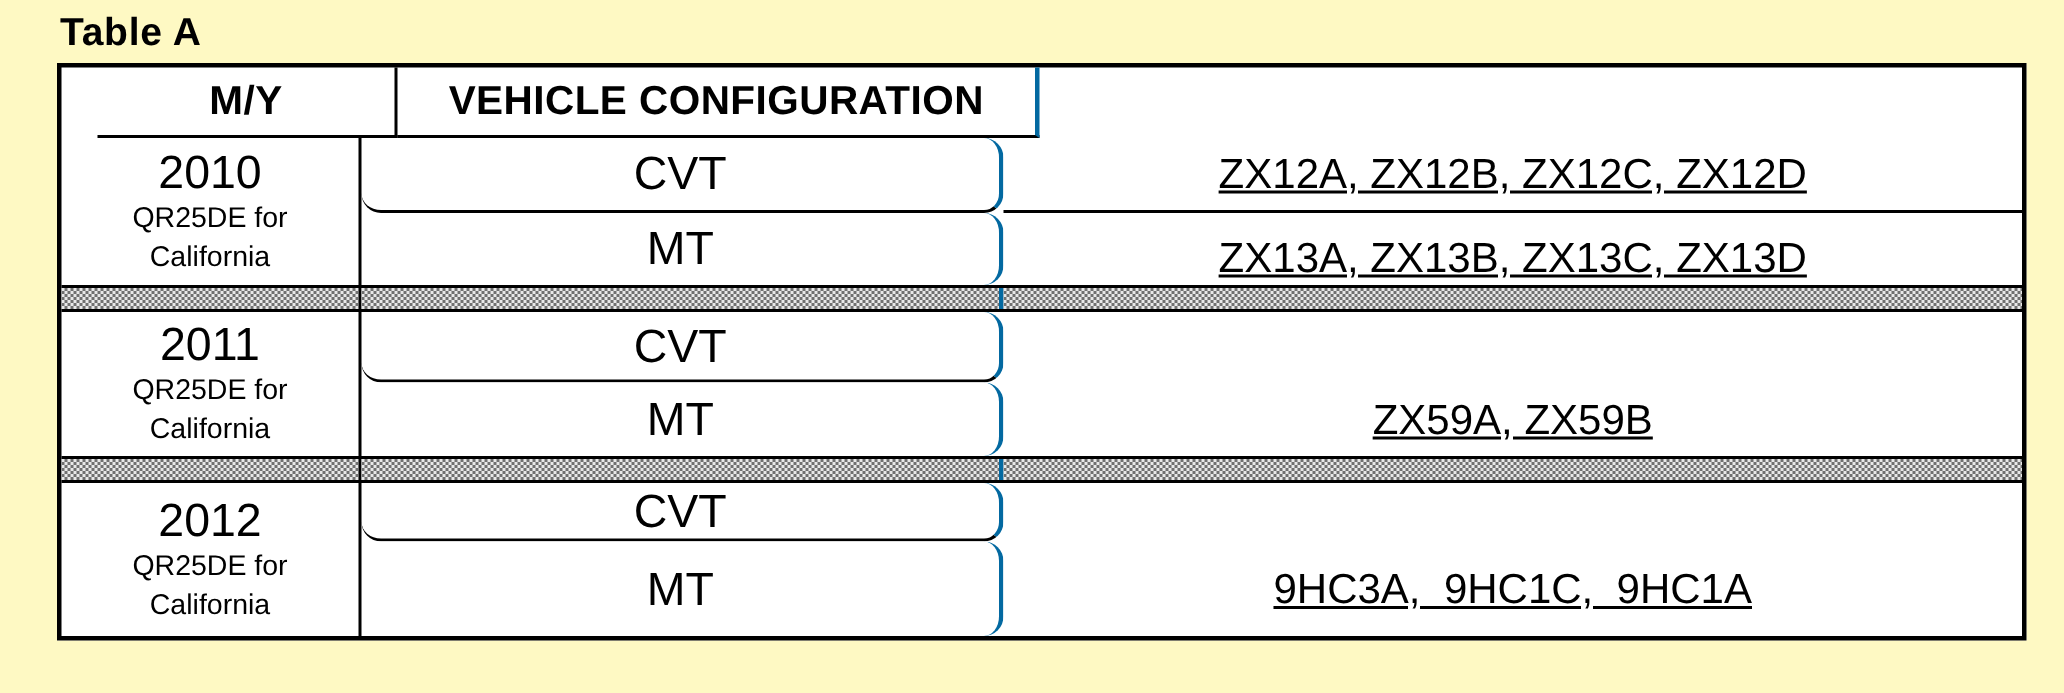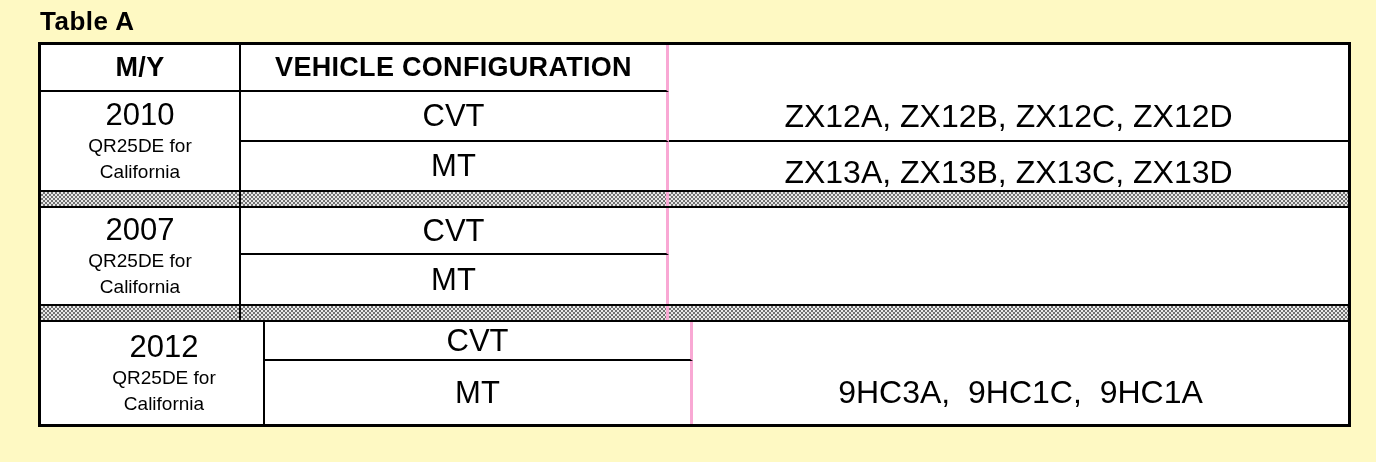--- a/index.html
+++ b/index.html
@@ -27,40 +27,40 @@
 
   .grid3 { display: grid; grid-template-columns: 200px 428px 1fr; }
 
   .cell {
     box-sizing: border-box;
     display: flex; align-items: center; justify-content: center;
     text-align: center;
     overflow: hidden;
   }
   .bdr-r2 { border-right: 2px solid #000000; }
-  .bdr-r3 { border-right: 3px solid #f9a8d4; }
+  .bdr-r3 { border-right: 3px solid #0369a1; }
   .bdr-b2 { border-bottom: 2px solid #000000; }
 
   .hdr { font-weight: bold; font-size: 27px; letter-spacing: 0.3px; }
-  .header-row { height: 47px; }
+  .header-row { height: 47px; padding-left: 24px; }
 
   .group-1 { grid-template-rows: 50px 48px; }
   .group-2 { grid-template-rows: 47px 49px; }
-  .group-3 { grid-template-rows: 39px 63px; padding-left: 24px; }
+  .group-3 { grid-template-rows: 39px 63px; }
 
   .year-cell {
     grid-column: 1; grid-row: 1 / 3;
     flex-direction: column;
     line-height: 1;
   }
   .year-num { font-size: 31px; line-height: 36px; }
   .engine-line { font-size: 19px; line-height: 26px; }
 
-  .config-cell { font-size: 31px; }
-  .parts-cell { font-size: 32px; white-space: pre; }
+  .config-cell { font-size: 31px; border-radius: 13px; }
+  .parts-cell { font-size: 28px; white-space: pre; text-decoration: underline; }
 
   .band {
     height: 18px;
     border-top: 2px solid #000000;
     border-bottom: 2px solid #000000;
     box-sizing: border-box;
   }
   .band-seg {
     box-sizing: border-box;
     background: repeating-conic-gradient(#707070 0% 25%, #e8e8e8 0% 50%);
@@ -94,26 +94,27 @@
     </div>
 
     <div class="grid3 band">
       <div class="band-seg bdr-r2"></div>
       <div class="band-seg bdr-r3"></div>
       <div class="band-seg"></div>
     </div>
 
     <div class="grid3 group-2">
       <div class="cell year-cell bdr-r2">
-        <span class="year-num">2007</span>
+        <span class="year-num">2011</span>
         <span class="engine-line">QR25DE for</span>
         <span class="engine-line">California</span>
       </div>
       <div class="cell config-cell bdr-r3 bdr-b2" style="grid-column:2;grid-row:1;">CVT</div>
       <div class="cell config-cell bdr-r3" style="grid-column:2;grid-row:2;">MT</div>
+      <div class="cell parts-cell" style="grid-column:3;grid-row:2;">ZX59A, ZX59B</div>
     </div>
 
     <div class="grid3 band">
       <div class="band-seg bdr-r2"></div>
       <div class="band-seg bdr-r3"></div>
       <div class="band-seg"></div>
     </div>
 
     <div class="grid3 group-3">
       <div class="cell year-cell bdr-r2">

